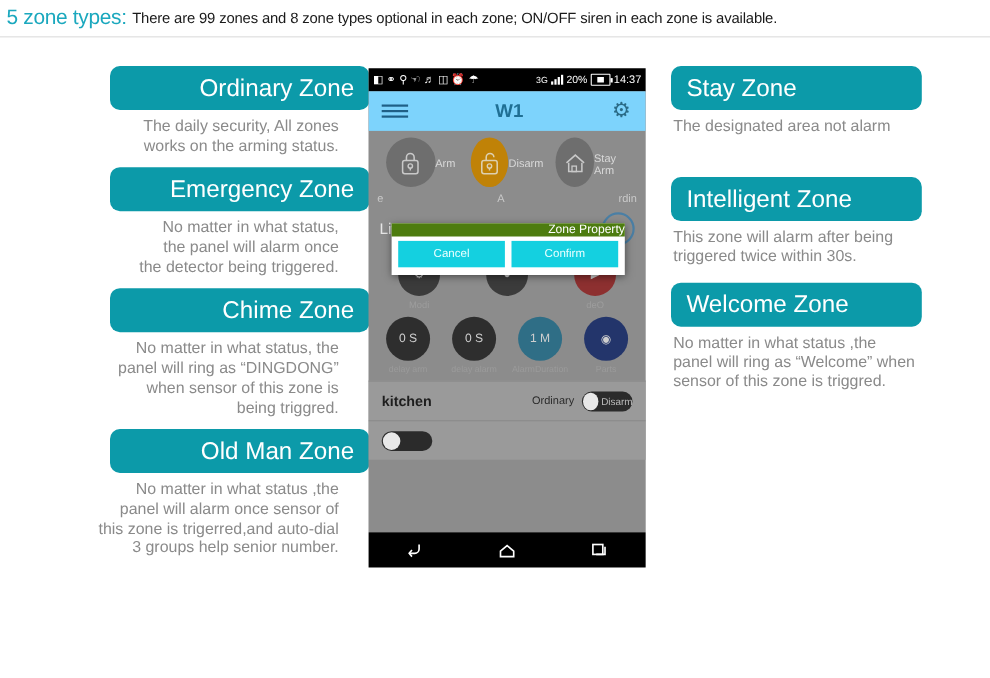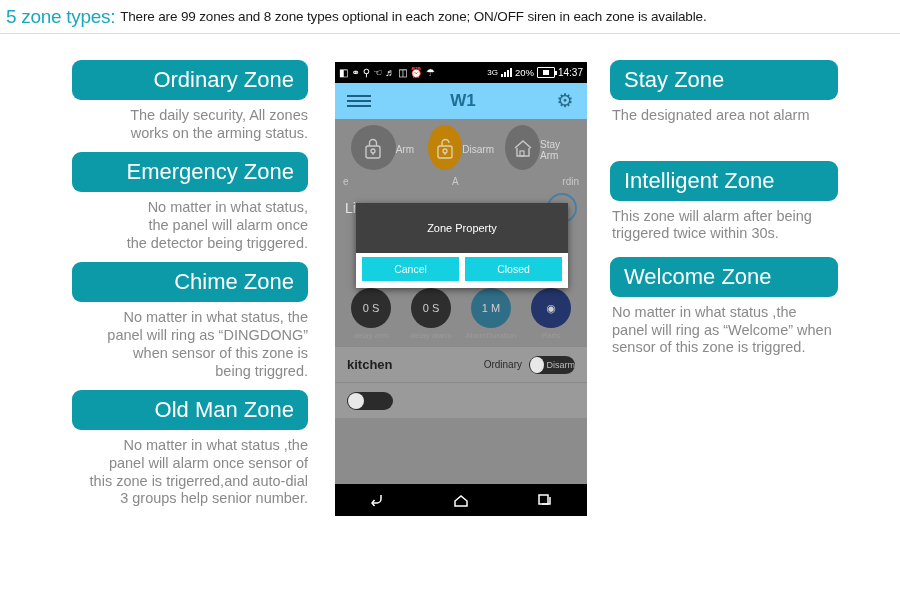--- a/index.html
+++ b/index.html
@@ -26,21 +26,21 @@
   .col{position:absolute;top:60px;}
   .col-left{left:0;width:320px;}
   .col-right{left:600px;width:300px;}
   .zone-block{margin-bottom:10px;}
   .zone-pill{
     background:#0c9aa9;border-radius:9px;color:#ffffff;
     font-size:22px;font-weight:400;line-height:1;
     display:flex;align-items:center;
   }
   .col-left .zone-pill{
-    width:236px;margin-left:72px;height:40px;
+    width:236px;margin-left:100px;height:40px;
     justify-content:flex-end;padding-right:14px;box-sizing:border-box;
   }
   .col-right .zone-pill{
     width:228px;margin-left:10px;height:40px;
     justify-content:flex-start;padding-left:14px;box-sizing:border-box;
   }
   .zone-desc{
     color:#8a8a8a;font-size:14.5px;line-height:1.22;
     margin-top:7px;white-space:pre-line;
   }
@@ -137,22 +137,22 @@
     position:absolute;bottom:0;left:0;width:252px;height:32px;background:#000;
     display:flex;align-items:center;justify-content:space-around;
   }
   .navbar svg{display:block;}
   
   .dialog{
     position:absolute;left:21px;top:141px;width:212px;
     background:#ffffff;box-shadow:0 2px 7px rgba(0,0,0,.5);
   }
   .dlg-title{
-    background:#404040;color:#ffffff;font-size:11px;
-    text-align:center;padding:19px 0;font-weight:400;
+    background:#4d7c0f;color:#ffffff;font-size:11px;
+    text-align:right;padding:0 0;font-weight:400;
   }
   .dlg-list{
     margin:4px;border:2px solid #4a4a4a;
     background:linear-gradient(#d2d2d2,#fdfdfd 42%,#fdfdfd 58%,#d2d2d2);
     height:118px;overflow:hidden;position:relative;
   }
   .dlg-item{
     height:26px;line-height:26px;text-align:center;
     font-size:12px;color:#111;font-weight:700;
   }
@@ -349,21 +349,21 @@
       <span class="toggle">
         <span class="knob"></span>
       </span>
     </div>
   </div>
 
   <div class="dialog">
     <div class="dlg-title">Zone Property</div>
     <div class="dlg-actions">
       <button class="dlg-btn">Cancel</button>
-      <button class="dlg-btn">Closed</button>
+      <button class="dlg-btn">Confirm</button>
     </div>
   </div>
 
   <div class="navbar">
     <span>
       <svg width="18" height="16" viewBox="0 0 18 16">
           <path d="M13 3v4a4 4 0 01-4 4H4" fill="none" stroke="#fff" stroke-width="1.5"></path>
           <path d="M6.5 8L4 11l2.5 3" fill="none" stroke="#fff" stroke-width="1.5"></path>
         </svg>
     </span>

